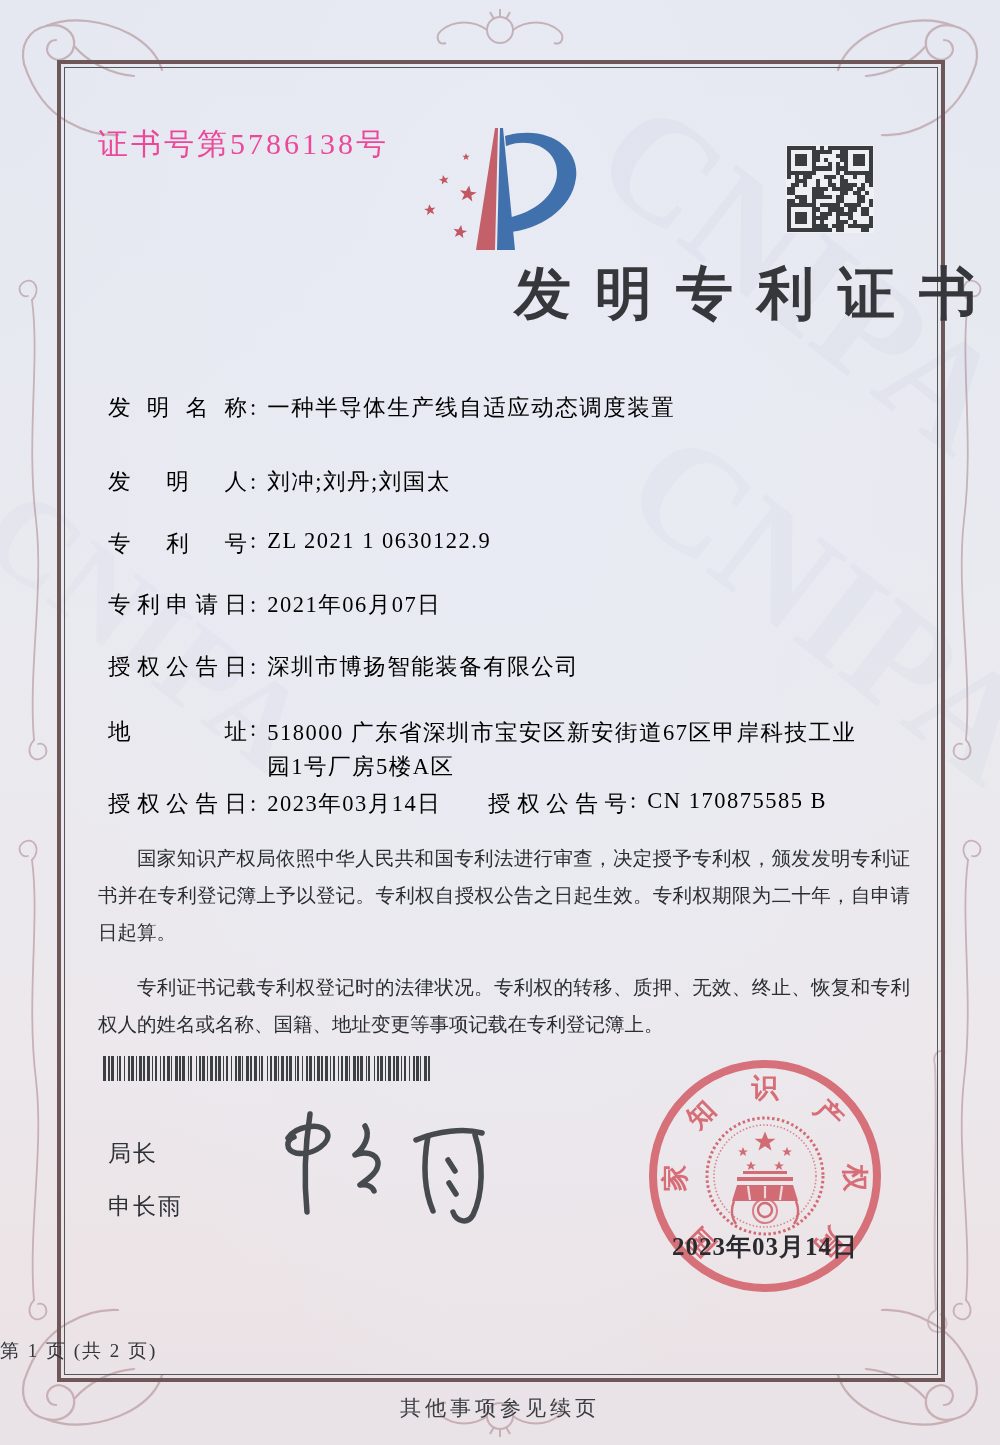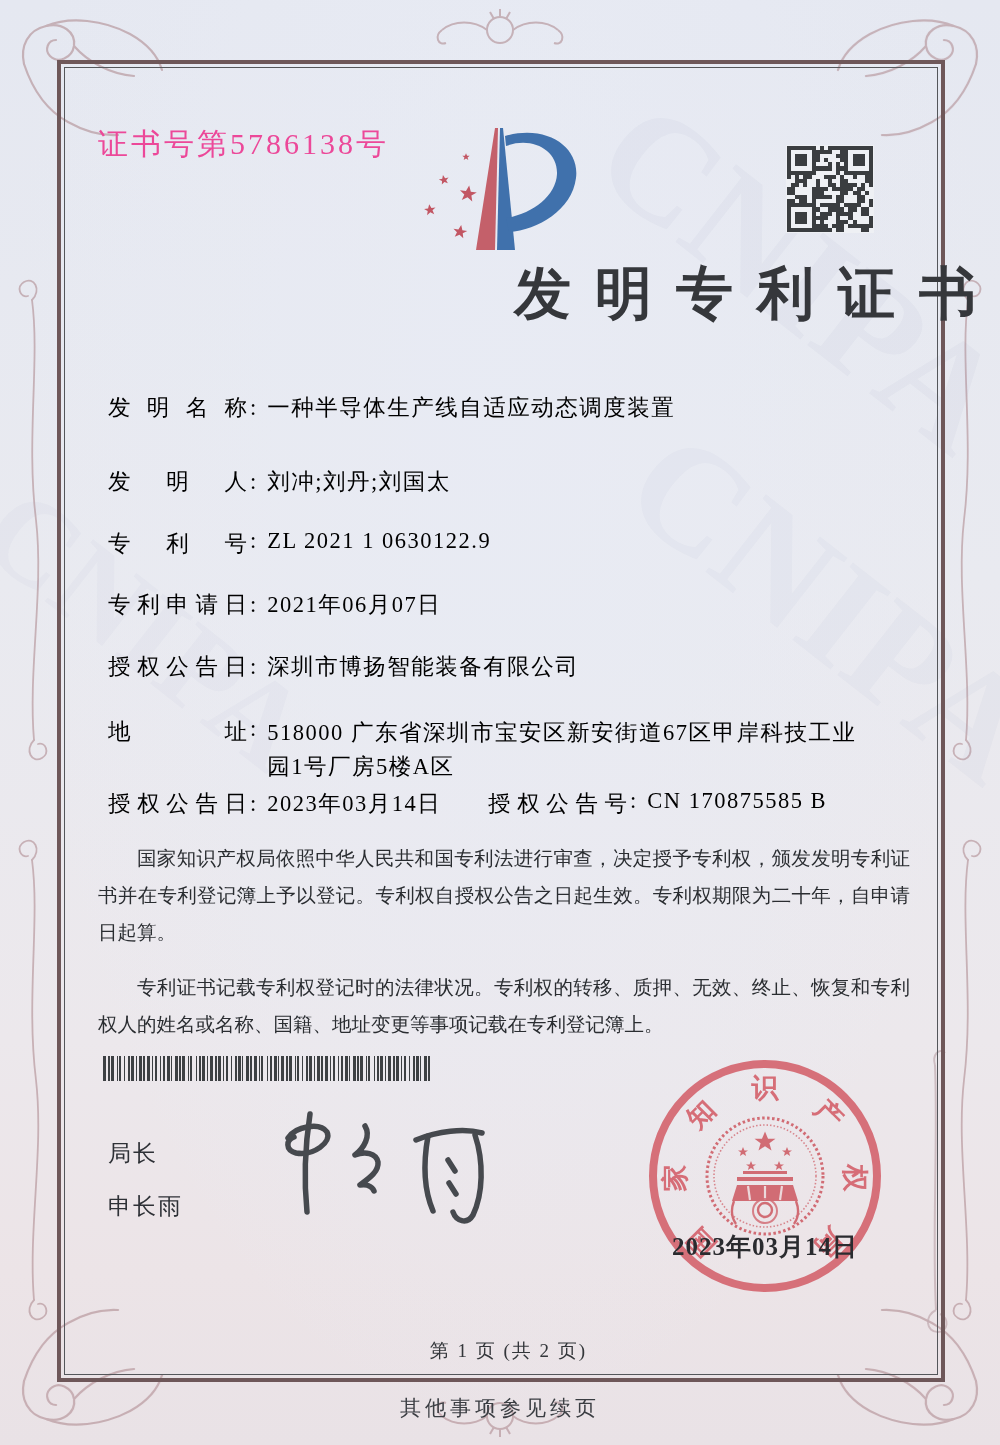--- a/index.html
+++ b/index.html
@@ -43,21 +43,21 @@
   .signer{left:108px;font-family:"Liberation Sans","DejaVu Sans",sans-serif;font-size:23px;font-weight:500;color:#2e3136;letter-spacing:2px;}
   .signer-title{top:1138px;}
   .signer-name{top:1191px;}
   .signature{left:268px;top:1098px;}
   
   .seal{left:647px;top:1058px;width:236px;height:236px;}
   .seal-ring-text{position:absolute;left:0;top:0;width:236px;height:236px;font-weight:bold;font-size:27px;color:#d4636d;opacity:.92;font-family:"Liberation Serif",serif;}
   .seal-ring-text span{position:absolute;}
   .seal-date{left:635px;top:1230px;width:260px;text-align:center;font-size:25px;font-weight:bold;letter-spacing:1px;color:#2a2b2f;}
   
-  .page-footer{left:0;right:0;top:1338px;text-align:center;font-size:19px;letter-spacing:2px;color:#33363a;padding-left:17px;}
+  .page-footer{left:0;right:0;top:1338px;text-align:left;font-size:19px;letter-spacing:2px;color:#33363a;}
   .cont-note{left:0;right:0;top:1394px;text-align:center;font-size:21px;letter-spacing:4px;color:#3a3d42;}
 </style>
 </head>
 <body>
 
 <svg id="ornaments" class="abs" width="1000" height="1445" viewBox="0 0 1000 1445">
   <defs>
     <g id="curl" fill="none" stroke="#b08c92" stroke-width="2.2" stroke-linecap="round">
       <path d="M6,46 C2,28 10,12 28,8 C44,4 58,14 56,28 C54,40 40,46 32,38 C26,32 30,22 38,22"></path>
       <path d="M28,8 C52,-2 86,2 112,16 C128,25 140,38 144,52"></path>

